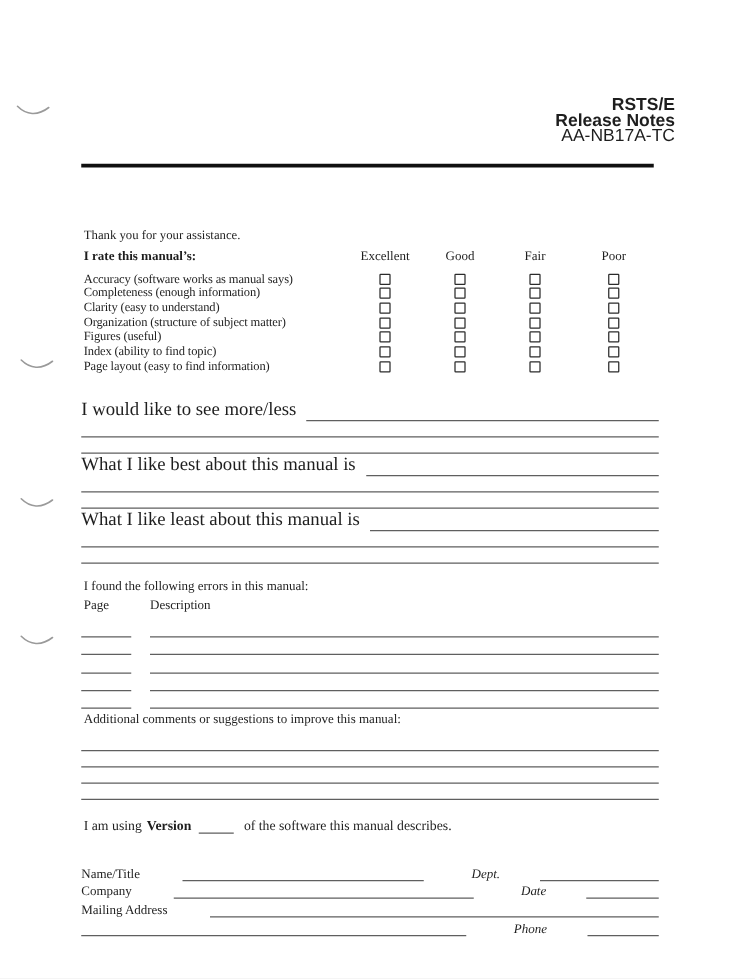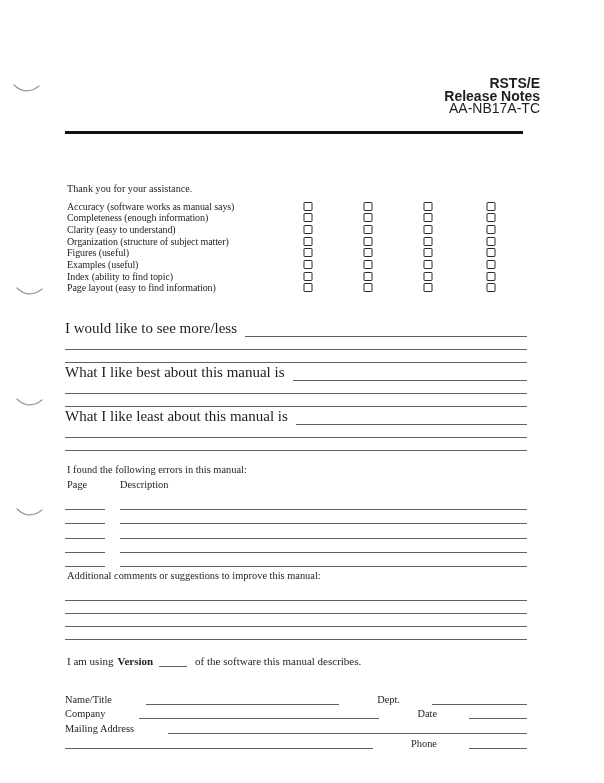--- a/index.html
+++ b/index.html
@@ -59,21 +59,21 @@
   .cm-rows { position:absolute; left:65px; top:588px; width:462px; }
   
   .version { position:absolute; left:67px; top:653px; width:460px; display:flex; align-items:flex-end; height:14px; font-size:11px; }
   .version .vb { font-weight:bold; margin-left:4px; }
   .version .vl { width:28px; margin:0 6px; }
   .version .vs { margin-left:2px; }
   
   .contact { position:absolute; left:65px; top:690px; width:462px; font-size:10.4px; }
   .c-row { display:flex; align-items:flex-end; height:14.7px;gap:24px; }
   .c-row .lbl { white-space:nowrap; padding-right:10px; }
-  .c-row .lbl2 { white-space:nowrap; padding:0 8px 0 14px; }
+  .c-row .lbl2 { white-space:nowrap; padding:0 8px 0 14px;font-style:italic; }
   .w95 { width:95px; } .w58 { width:58px; } .w308 { width:308px; }
   
   .fold { position:absolute; }
 </style>
 </head>
 <body>
 
 <div class="page">
 
   <svg class="fold" style="left:12px; top:80px;" width="30" height="16">
@@ -92,20 +92,27 @@
   <div class="refs">
     <div class="b">RSTS/E</div>
     <div class="b">Release Notes</div>
     <div>AA-NB17A-TC</div>
   </div>
   <div class="rule-thick"></div>
 
   <div class="thanks">Thank you for your assistance.</div>
 
   <div class="rating">
+    <div class="r-head">
+      <span class="r-title">I rate this manual’s:</span>
+      <span class="r-col cx1">Excellent</span>
+      <span class="r-col cx2">Good</span>
+      <span class="r-col cx3">Fair</span>
+      <span class="r-col cx4">Poor</span>
+    </div>
     <div class="r-rows">
       <div class="r-row">
         <span class="r-label">Accuracy (software works as manual says)</span>
         <span class="cb cx1"></span>
           <span class="cb cx2"></span>
           <span class="cb cx3"></span>
           <span class="cb cx4"></span>
       </div>
       <div class="r-row">
         <span class="r-label">Completeness (enough information)</span>
@@ -123,27 +130,20 @@
       </div>
       <div class="r-row">
         <span class="r-label">Organization (structure of subject matter)</span>
         <span class="cb cx1"></span>
           <span class="cb cx2"></span>
           <span class="cb cx3"></span>
           <span class="cb cx4"></span>
       </div>
       <div class="r-row">
         <span class="r-label">Figures (useful)</span>
-        <span class="cb cx1"></span>
-          <span class="cb cx2"></span>
-          <span class="cb cx3"></span>
-          <span class="cb cx4"></span>
-      </div>
-      <div class="r-row">
-        <span class="r-label">Examples (useful)</span>
         <span class="cb cx1"></span>
           <span class="cb cx2"></span>
           <span class="cb cx3"></span>
           <span class="cb cx4"></span>
       </div>
       <div class="r-row">
         <span class="r-label">Index (ability to find topic)</span>
         <span class="cb cx1"></span>
           <span class="cb cx2"></span>
           <span class="cb cx3"></span>

